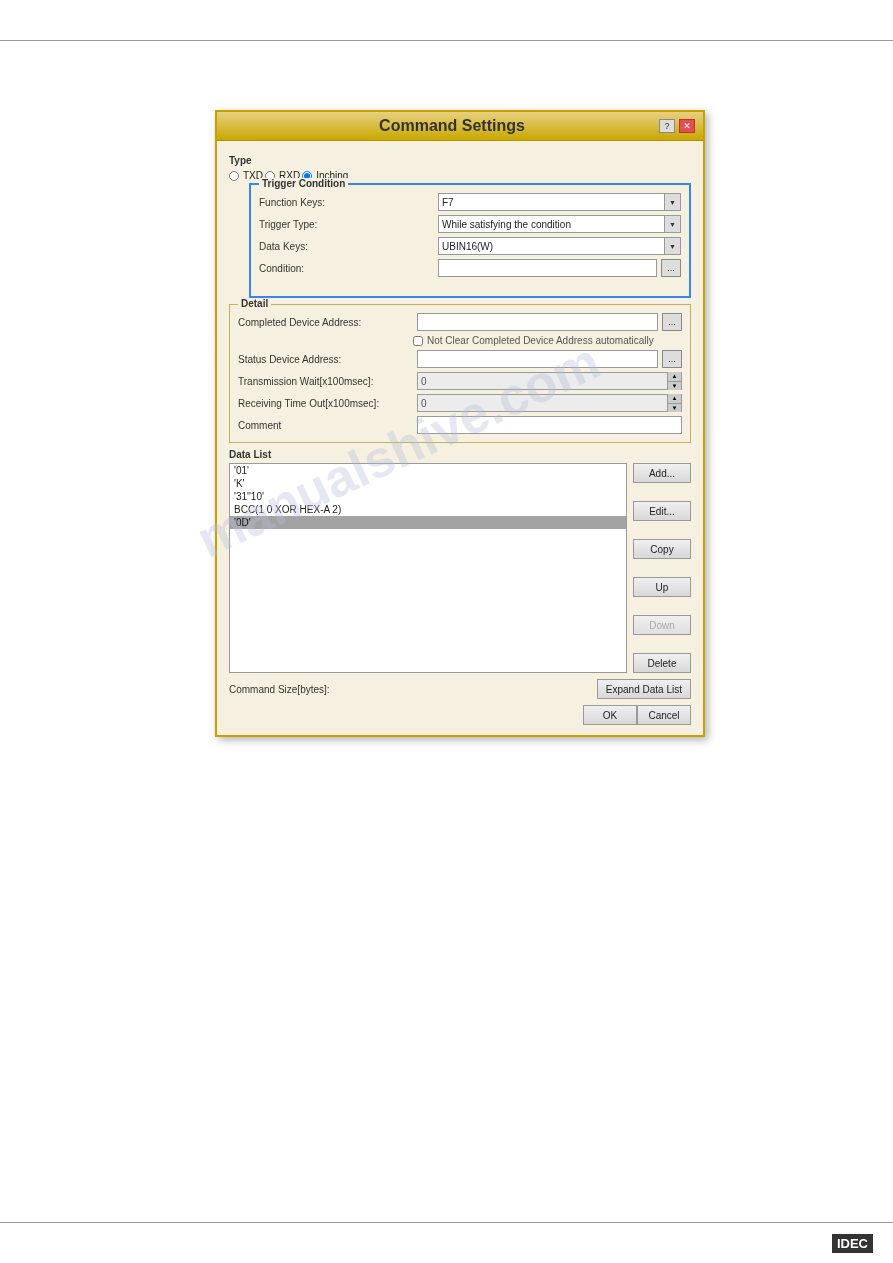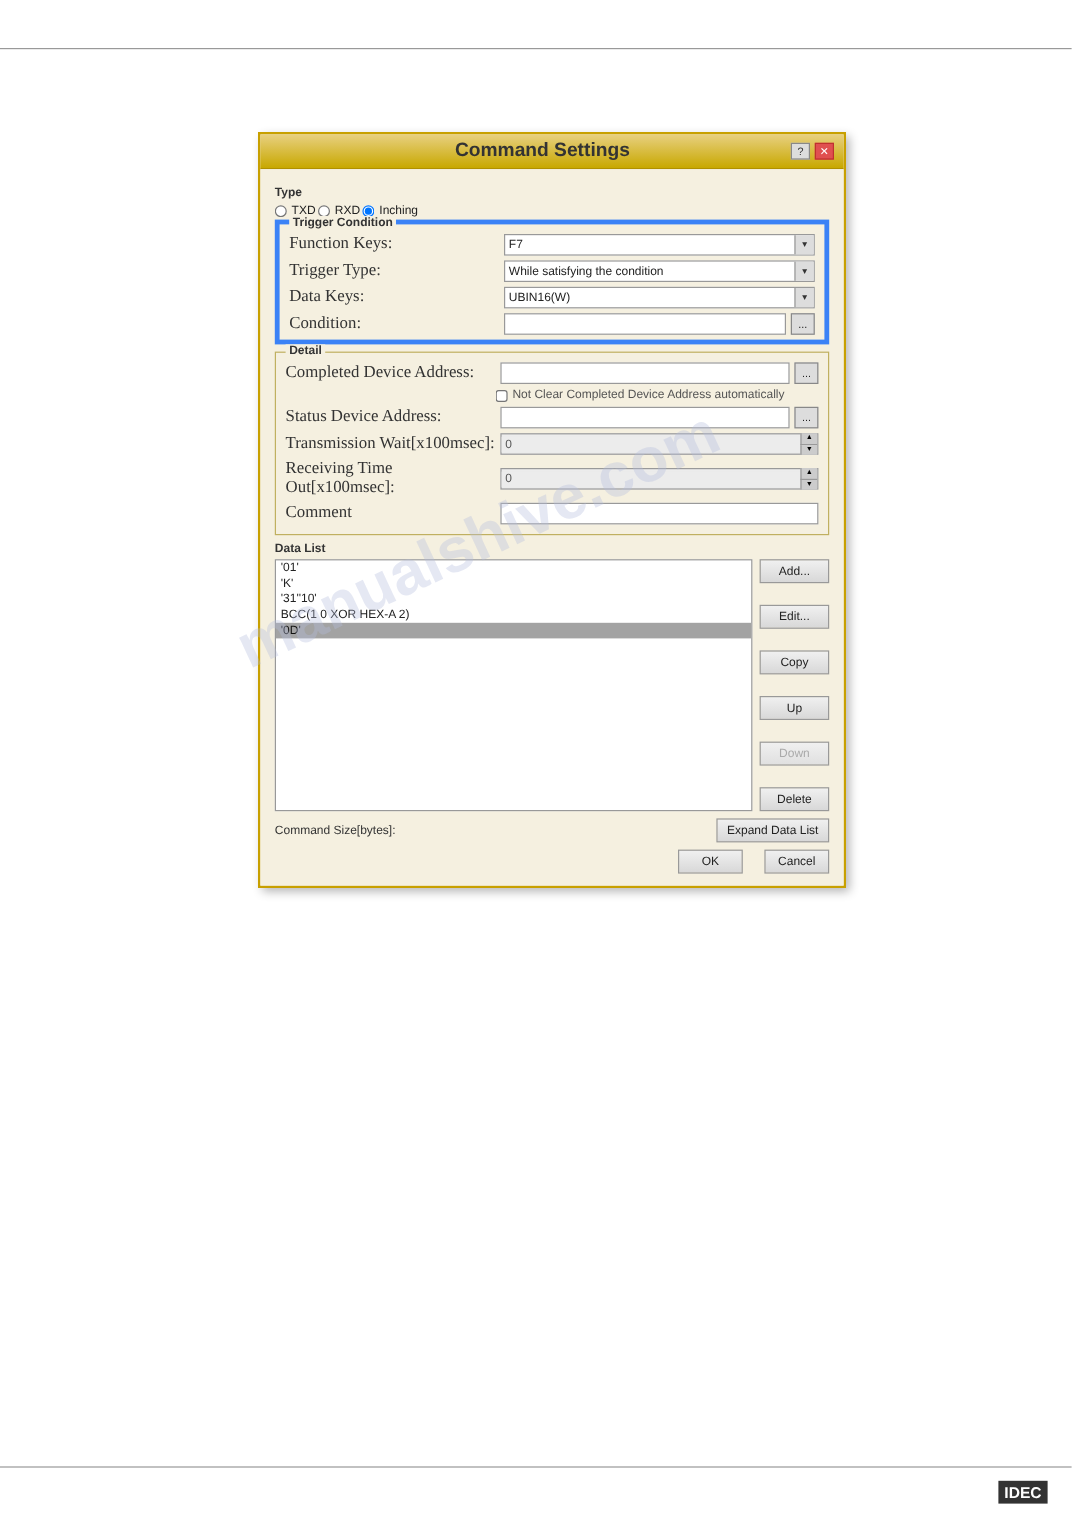--- a/index.html
+++ b/index.html
@@ -169,24 +169,23 @@
 
     
     .form-row {
       display: flex;
       align-items: center;
       margin-bottom: 4px;
       gap: 4px;
     }
     .form-label {
       width: 175px;
-      font-size: 14px;
+      font-size: 10px;
       color: #333;
       flex-shrink: 0;
-      font-family: Liberation Serif, serif;
     }
     .form-control {
       flex: 1;
       height: 18px;
       border: 1px solid #999;
       background: white;
       font-size: 10px;
       padding: 1px 3px;
       color: #222;
     }
@@ -352,21 +351,21 @@
       font-size: 10px;
       cursor: pointer;
       color: #222;
     }
 
     
     .ok-cancel-row {
       display: flex;
       align-items: center;
       justify-content: flex-end;
-      gap: 18px;
+      gap: 0;
       margin-top: 6px;
     }
     .ok-btn, .cancel-btn {
       height: 20px;
       width: 54px;
       border: 1px solid #999;
       background: linear-gradient(to bottom, #f0f0f0, #d8d8d8);
       font-size: 10px;
       cursor: pointer;
       color: #222;
@@ -411,21 +410,21 @@
         <label class="radio-item">
           <input type="radio" name="type" style="">
           <span>RXD</span>
         </label>
         <label class="radio-item">
           <input type="radio" name="type" checked="" style="">
           <span>Inching</span>
         </label>
       </div>
 
-      <div style="border:4px solid #3b82f6; padding:8px 8px 0 8px; margin-bottom:6px; position:relative;">
+      <div style="border:2px solid #3b82f6; padding:8px 8px 15px 8px; margin-bottom:6px; position:relative;margin-left:20px;">
         <span class="section-group-title">Trigger Condition</span>
 
         <div class="form-row">
           <span class="form-label">Function Keys:</span>
           <div class="form-select-wrapper">
             <span class="form-select-text">F7</span>
             <div class="form-select-arrow">▼</div>
           </div>
         </div>
 

